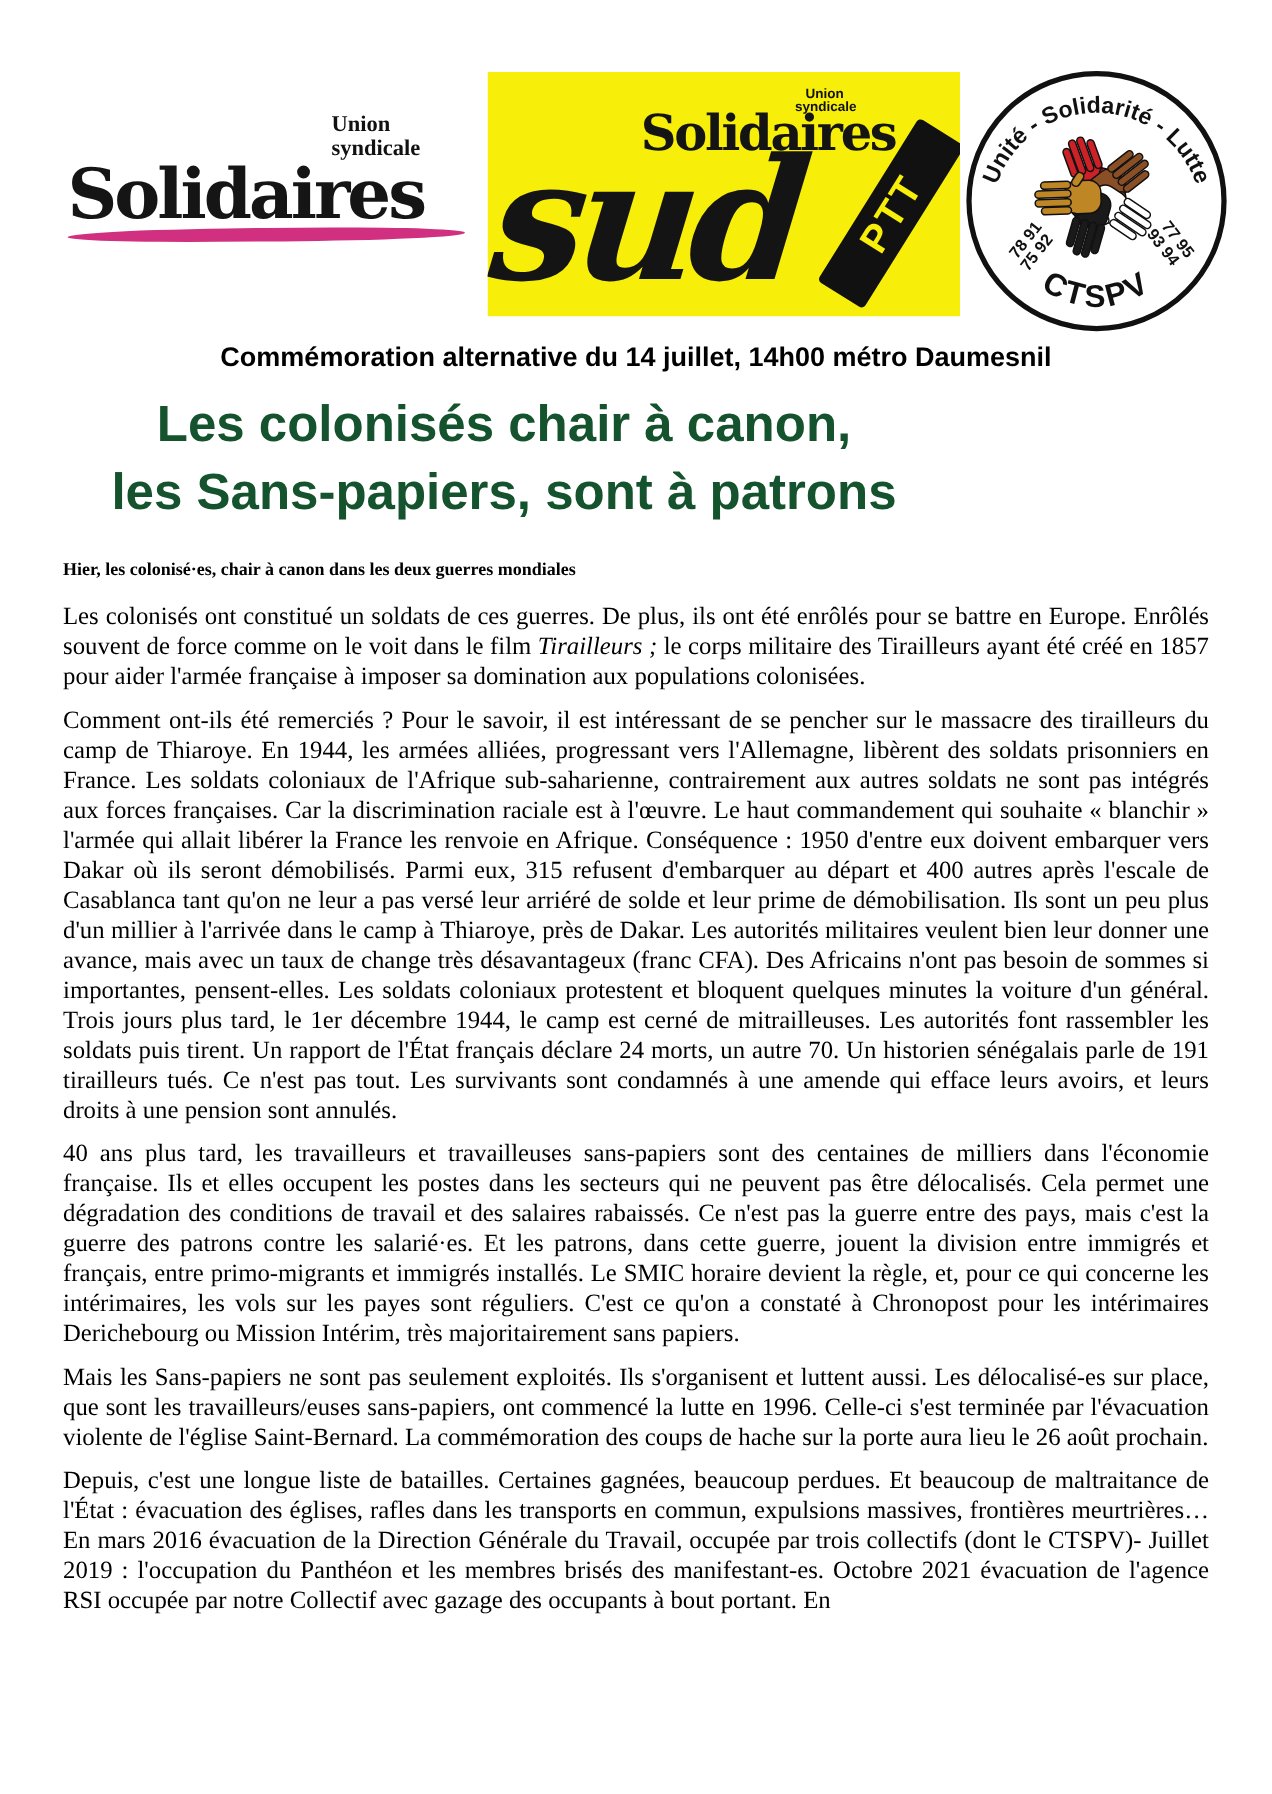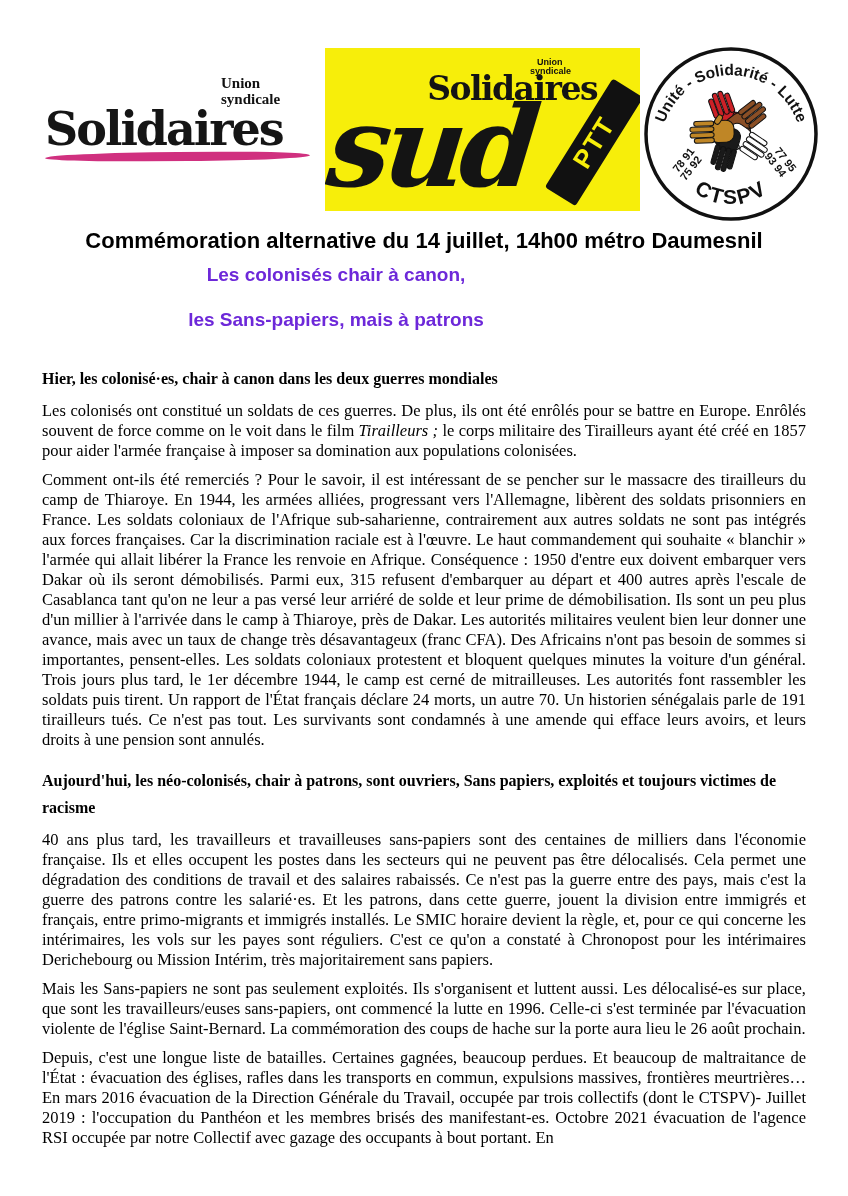--- a/index.html
+++ b/index.html
@@ -36,35 +36,35 @@
   }
 
   .logo-sud { position:absolute; left:325px; top:3px; }
   .logo-ctspv { position:absolute; left:642px; top:0px; }
 
   
   .kicker {
     position:absolute; top:228px; left:0; width:848px;
     text-align:center;
     font-family:"Liberation Sans", sans-serif;
-    font-weight:bold; font-size:22px; color:#000;
+    font-weight:bold; font-size:18px; color:#000;
   }
   .main-title { 
     position:absolute; left:0; width:672px; text-align:center;
     font-family:"Liberation Sans", sans-serif;
-    font-weight:bold; font-size:19px; color:#6d28d9;
+    font-weight:bold; font-size:34px; color:#14532d;
   }
   .main-title.l1 { top:264px; }
   .main-title.l2 { top:309px; }
 
   
   .content { position:absolute; top:366px; left:42px; width:764px; }
   .section-heading {
     font-family:"Liberation Serif", serif;
-    font-weight:bold; font-size:16px; line-height:26px;
+    font-weight:bold; font-size:12px; line-height:26px;
     margin-bottom:9px; text-align:left;
   }
   .section-heading.second { margin-top:17px; line-height:27px; }
   .content p {
     font-size:16.5px; line-height:20px;
     text-align:justify;
     margin-bottom:9px;
   }
   .content p .ital { font-style:italic;margin-top:12px; }
 
@@ -129,30 +129,29 @@
         <use href="#hand" transform="translate(89,86) rotate(52) translate(0,-13)" fill="#8b4f26"></use>
         <use href="#hand" transform="translate(89,86) rotate(124) translate(0,-13)" fill="#ffffff"></use>
         <use href="#hand" transform="translate(89,86) rotate(196) translate(0,-13)" fill="#1a1a1a"></use>
         <use href="#hand" transform="translate(89,86) rotate(268) translate(0,-13)" fill="#bf8626"></use>
       </g>
     </svg>
   </div>
 
   <div class="kicker">Commémoration alternative du 14 juillet, 14h00 métro Daumesnil</div>
   <div class="main-title l1">Les colonisés chair à canon,</div>
-  <div class="main-title l2">les Sans-papiers, mais à patrons</div>
+  <div class="main-title l2">les Sans-papiers, sont à patrons</div>
 
   <div class="content">
 
     <div class="section-heading">Hier, les colonisé·es, chair à canon dans les deux guerres mondiales</div>
 
     <p><span>Les colonisés ont constitué un soldats de ces guerres. De plus, ils ont été enrôlés pour se battre en Europe. Enrôlés souvent de force comme on le voit dans le film </span><span class="ital">Tirailleurs ;</span><span> le corps militaire des Tirailleurs ayant été créé en 1857 pour aider l'armée française à imposer sa domination aux populations colonisées.</span></p>
 
     <p>Comment ont-ils été remerciés ? Pour le savoir, il est intéressant de se pencher sur le massacre des tirailleurs du camp de Thiaroye. En 1944, les armées alliées, progressant vers l'Allemagne, libèrent des soldats prisonniers en France. Les soldats coloniaux de l'Afrique sub-saharienne, contrairement aux autres soldats ne sont pas intégrés aux forces françaises. Car la discrimination raciale est à l'œuvre. Le haut commandement qui souhaite « blanchir » l'armée qui allait libérer la France les renvoie en Afrique. Conséquence : 1950 d'entre eux doivent embarquer vers Dakar où ils seront démobilisés. Parmi eux, 315 refusent d'embarquer au départ et 400 autres après l'escale de Casablanca tant qu'on ne leur a pas versé leur arriéré de solde et leur prime de démobilisation. Ils sont un peu plus d'un millier à l'arrivée dans le camp à Thiaroye, près de Dakar. Les autorités militaires veulent bien leur donner une avance, mais avec un taux de change très désavantageux (franc CFA). Des Africains n'ont pas besoin de sommes si importantes, pensent-elles. Les soldats coloniaux protestent et bloquent quelques minutes la voiture d'un général. Trois jours plus tard, le 1er décembre 1944, le camp est cerné de mitrailleuses. Les autorités font rassembler les soldats puis tirent. Un rapport de l'État français déclare 24 morts, un autre 70. Un historien sénégalais parle de 191 tirailleurs tués. Ce n'est pas tout. Les survivants sont condamnés à une amende qui efface leurs avoirs, et leurs droits à une pension sont annulés.</p>
 
-    <div class="section-heading second">Aujourd'hui, les néo-colonisés, chair à patrons, sont ouvriers, Sans papiers, exploités et toujours victimes de racisme</div>
 
     <p>40 ans plus tard, les travailleurs et travailleuses sans-papiers sont des centaines de milliers dans l'économie française. Ils et elles occupent les postes dans les secteurs qui ne peuvent pas être délocalisés. Cela permet une dégradation des conditions de travail et des salaires rabaissés. Ce n'est pas la guerre entre des pays, mais c'est la guerre des patrons contre les salarié·es. Et les patrons, dans cette guerre, jouent la division entre immigrés et français, entre primo-migrants et immigrés installés. Le SMIC horaire devient la règle, et, pour ce qui concerne les intérimaires, les vols sur les payes sont réguliers. C'est ce qu'on a constaté à Chronopost pour les intérimaires Derichebourg ou Mission Intérim, très majoritairement sans papiers.</p>
     <p>Mais les Sans-papiers ne sont pas seulement exploités. Ils s'organisent et luttent aussi. Les délocalisé-es sur place, que sont les travailleurs/euses sans-papiers, ont commencé la lutte en 1996. Celle-ci s'est terminée par l'évacuation violente de l'église Saint-Bernard. La commémoration des coups de hache sur la porte aura lieu le 26 août prochain.</p>
     <p>Depuis, c'est une longue liste de batailles. Certaines gagnées, beaucoup perdues. Et beaucoup de maltraitance de l'État : évacuation des églises, rafles dans les transports en commun, expulsions massives, frontières meurtrières…  En mars 2016 évacuation de la Direction Générale du Travail, occupée par trois collectifs (dont le CTSPV)- Juillet 2019 : l'occupation du Panthéon et les membres brisés des manifestant-es. Octobre 2021 évacuation de l'agence RSI occupée par notre Collectif avec gazage des occupants à bout portant. En</p>
 
   </div>
 </div>
 
 </body></html>

